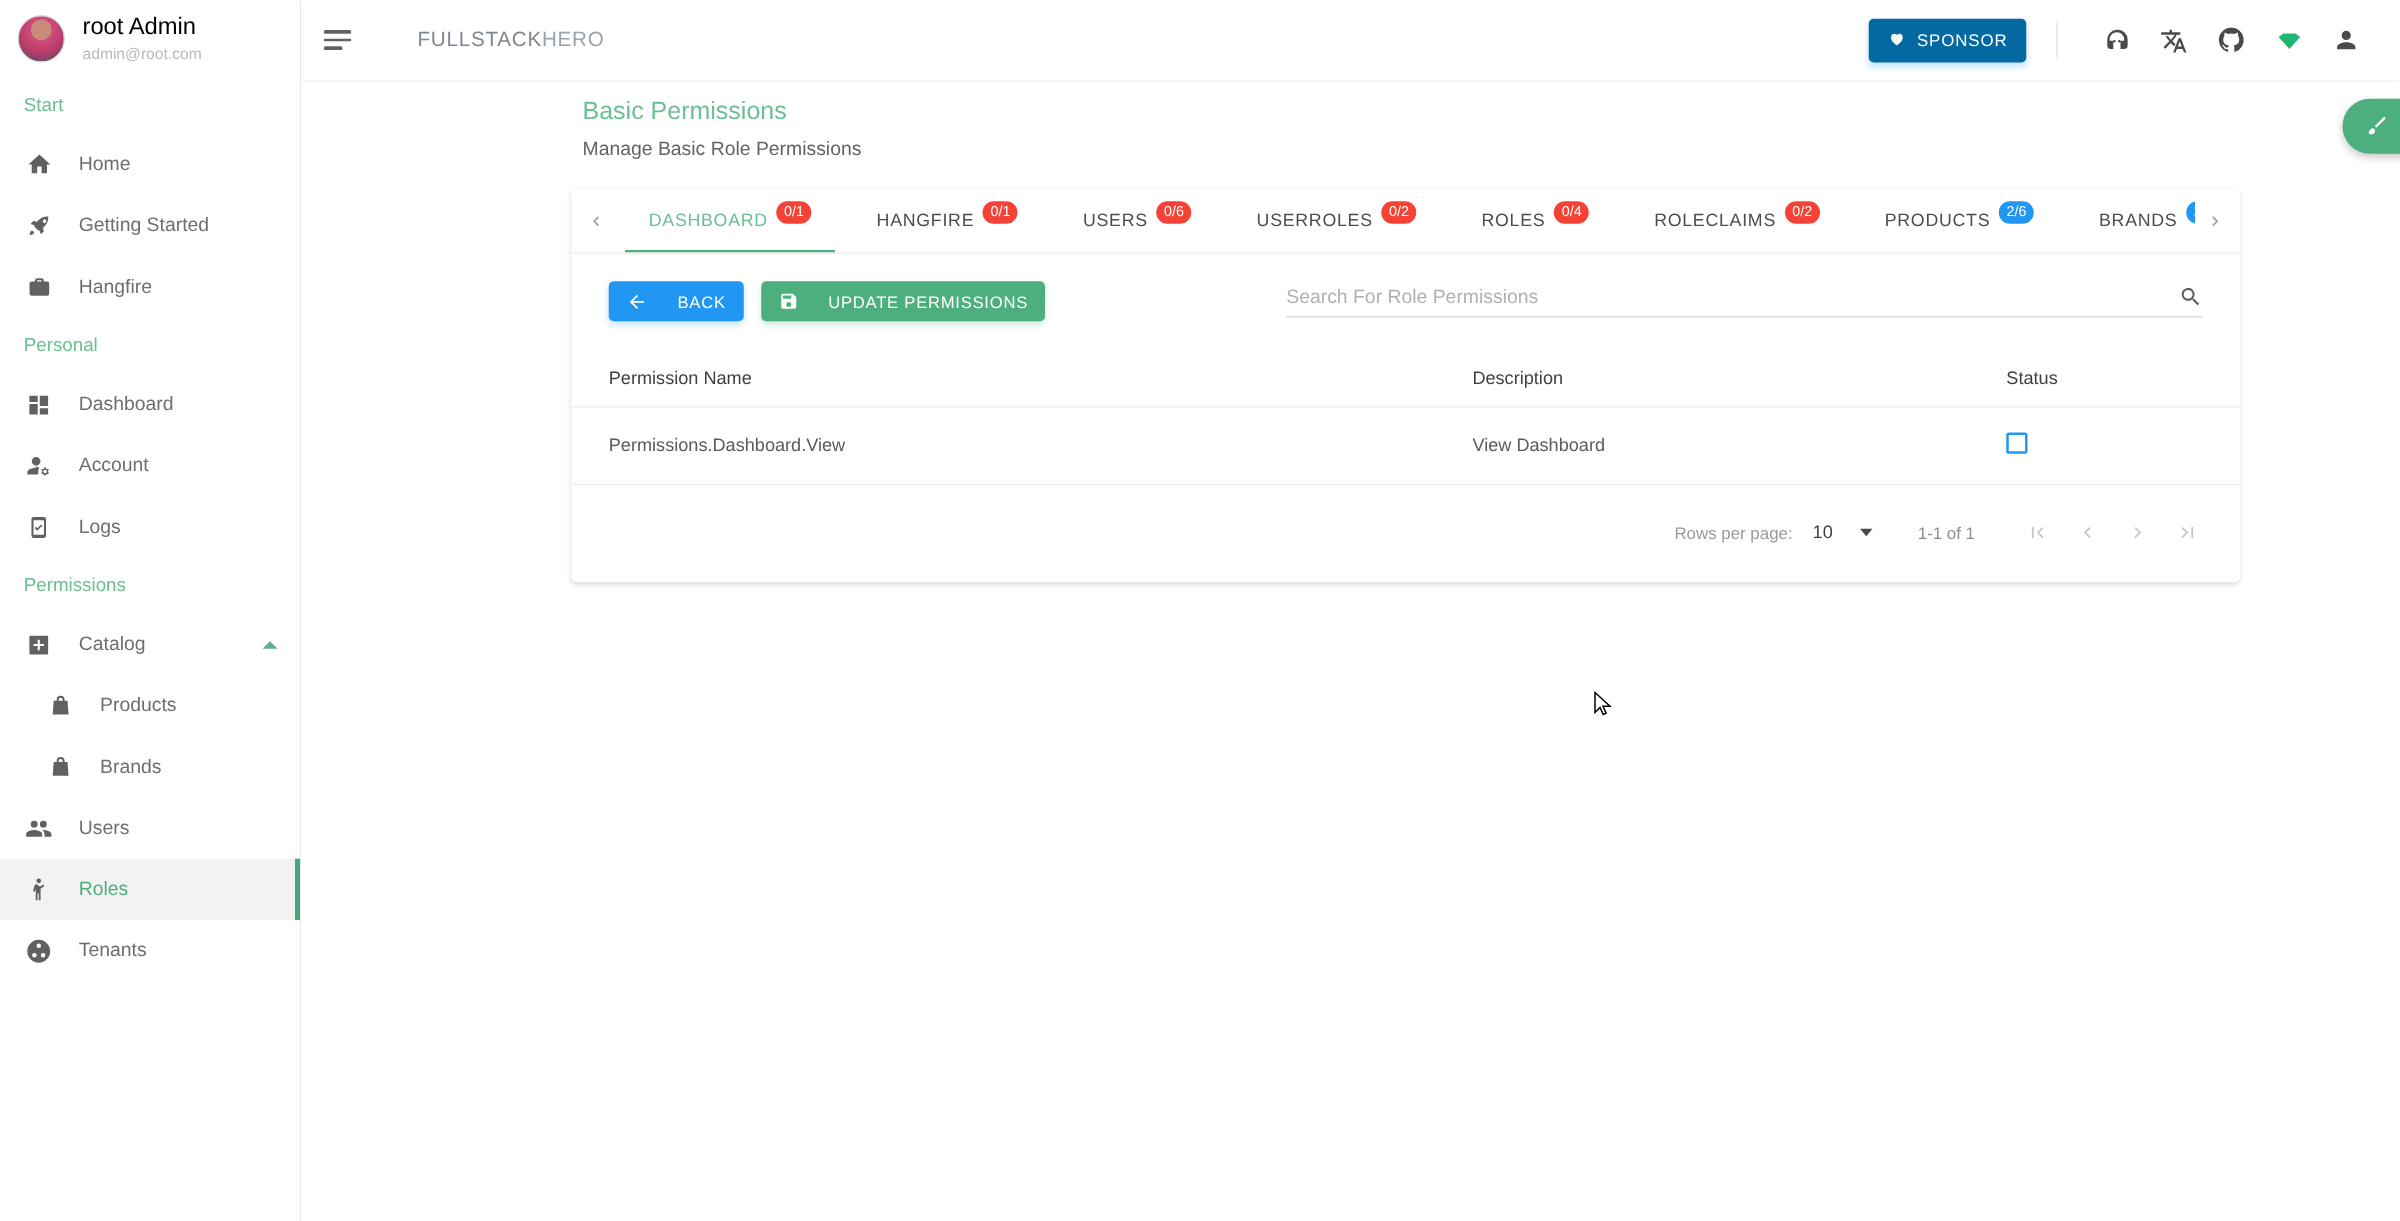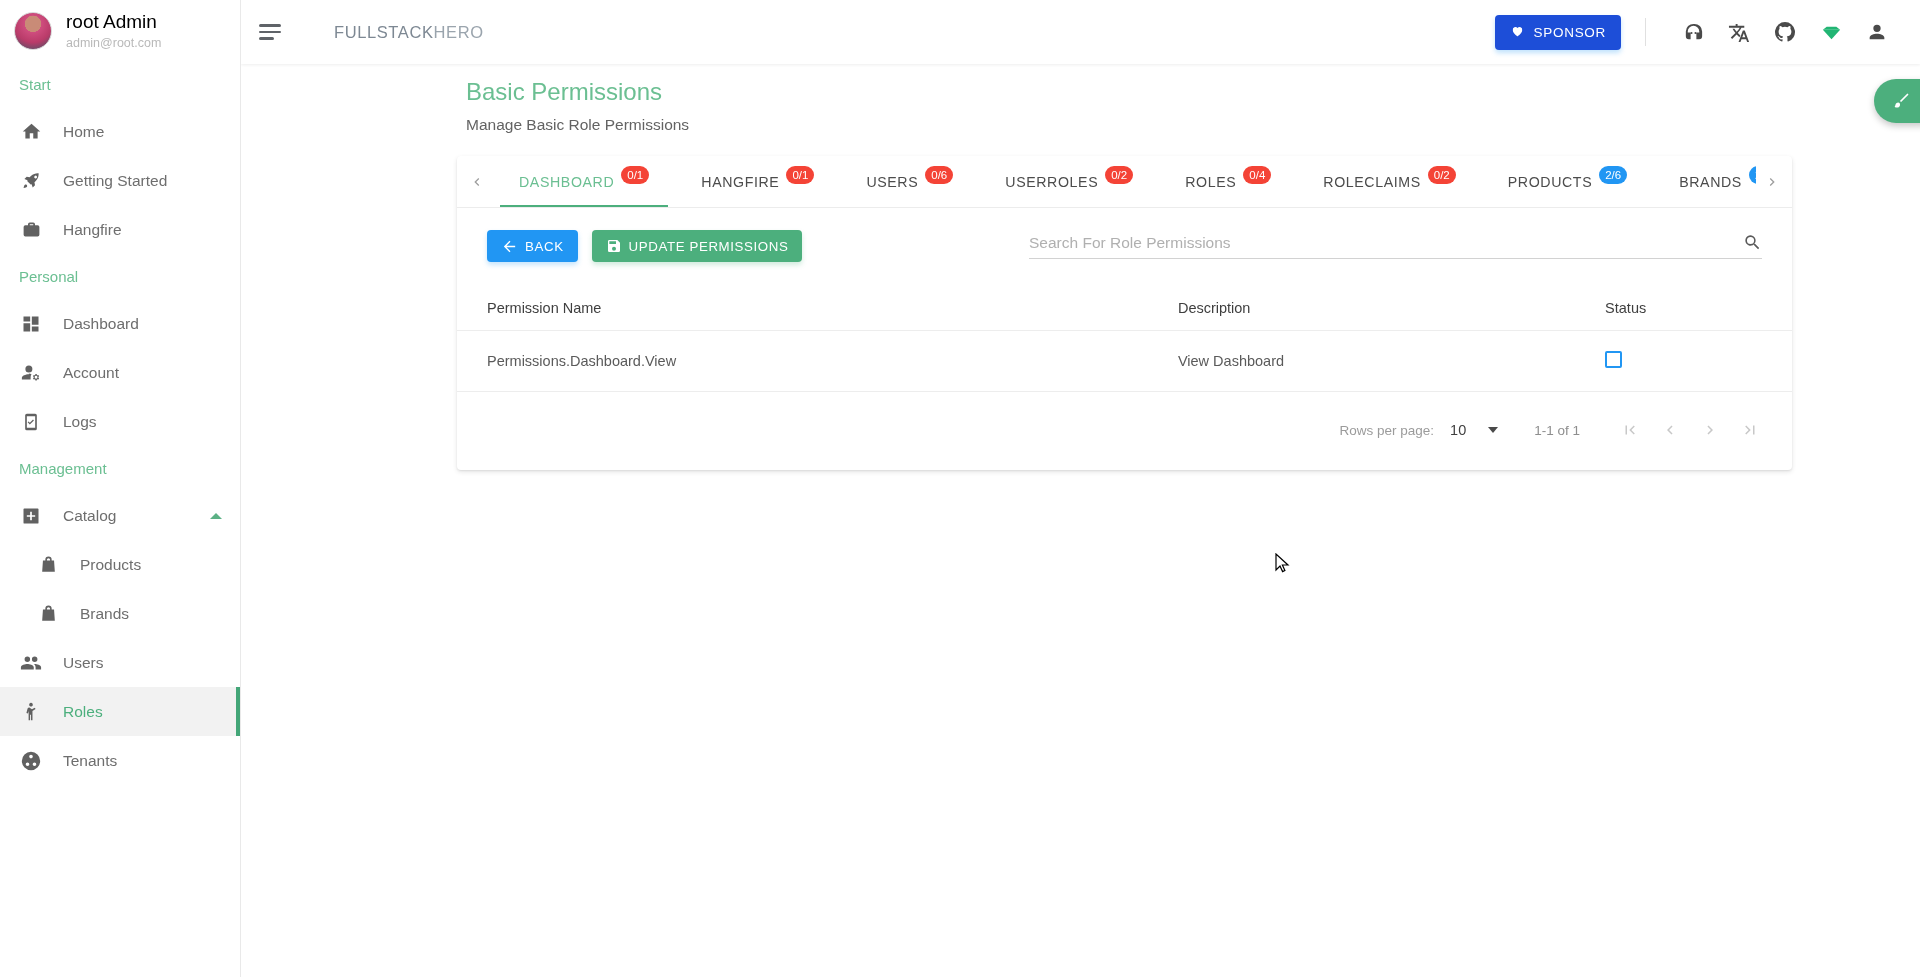--- a/index.html
+++ b/index.html
@@ -89,40 +89,40 @@
   .hamburger i:nth-child(2){ width:22px; }
   .hamburger i:nth-child(3){ width:15px; }
   .brand {
     margin-left: 31px;
     font-size: 16.5px; letter-spacing: 0.6px;
     color: #7d8893;
   }
   .brand b { color: #9aa4ad; font-weight: normal; }
   .appbar-right { margin-left: auto; display: flex; align-items: center; }
   .sponsor-btn {
-    background: #1d4ed8; color: #fff;
+    background: #0369a1; color: #fff;
     border: none; border-radius: 4px;
     height: 35px; padding: 0 15px;
     display: flex; align-items: center; gap: 9px;
     font-size: 13.5px; letter-spacing: 0.7px;
     cursor: pointer;
     box-shadow: 0 3px 5px rgba(33,150,243,0.28);
   }
   .sponsor-btn .heart { font-size: 15px; line-height: 1; }
   .divider-v { width: 1px; height: 28px; background: #e0e0e0; margin: 0 22px 0 24px; }
   .icon-btn {
     width: 42px; height: 42px; border-radius: 50%;
     display: flex; align-items: center; justify-content: center;
     cursor: pointer; margin-left: 4px;
   }
   .icon-btn svg { fill: #4a4a4a; }
 
   
   .page-head { padding: 14px 0 0 225px; }
-  .page-title { font-size: 24px; color: #6bbf92; font-weight: normal; }
+  .page-title { font-size: 20px; color: #6bbf92; font-weight: normal; }
   .page-sub { font-size: 15.5px; color: #636363; margin-top: 10px; }
 
   
   .card {
     margin: 22px 0 0 216px;
     width: 1335px;
     background: #fff;
     border-radius: 4px;
     box-shadow: 0 2px 5px rgba(0,0,0,0.10), 0 1px 2px rgba(0,0,0,0.07);
     overflow: hidden;
@@ -167,21 +167,21 @@
   .badge.blue { background: #2196f3; }
 
   
   .toolbar {
     display: flex; align-items: center;
     padding: 22px 30px 8px 30px;
   }
   .btn {
     border: none; border-radius: 4px;
     height: 32px; padding: 0 14px;
-    display: inline-flex; align-items: center; gap: 7px;
+    display: inline-flex; align-items: center; gap: 24px;
     color: #fff; font-size: 13.3px; letter-spacing: 0.6px;
     cursor: pointer;
   }
   .btn.blue { background: #2196f3; box-shadow: 0 3px 5px rgba(33,150,243,0.25); }
   .btn.green { background: #4caf7d; margin-left: 14px; box-shadow: 0 3px 5px rgba(76,175,125,0.25); }
   .search-wrap {
     margin-left: auto; width: 733px;
     display: flex; align-items: center;
     border-bottom: 1px solid #d2d2d2;
     padding-bottom: 6px;
@@ -317,21 +317,21 @@
 
   <div class="nav-item">
     <span class="ico">
       <svg width="20" height="20" viewBox="0 0 24 24">
           <path d="M7 2h10a2 2 0 0 1 2 2v16a2 2 0 0 1-2 2H7a2 2 0 0 1-2-2V4a2 2 0 0 1 2-2zm0 3v14h10V5zm3.6 10L8 12.4l1.1-1.1 1.5 1.5 3.8-3.8 1.1 1.1z"></path>
         </svg>
     </span>
     <span>Logs</span>
   </div>
 
-  <div class="nav-section">Management</div>
+  <div class="nav-section">Permissions</div>
 
   <div class="nav-item">
     <span class="ico">
       <svg width="20" height="20" viewBox="0 0 24 24">
           <path d="M4 3h16a1 1 0 0 1 1 1v16a1 1 0 0 1-1 1H4a1 1 0 0 1-1-1V4a1 1 0 0 1 1-1zm7 4v4H7v2h4v4h2v-4h4v-2h-4V7z"></path>
         </svg>
     </span>
     <span>Catalog</span>
     <span class="caret"></span>
   </div>

